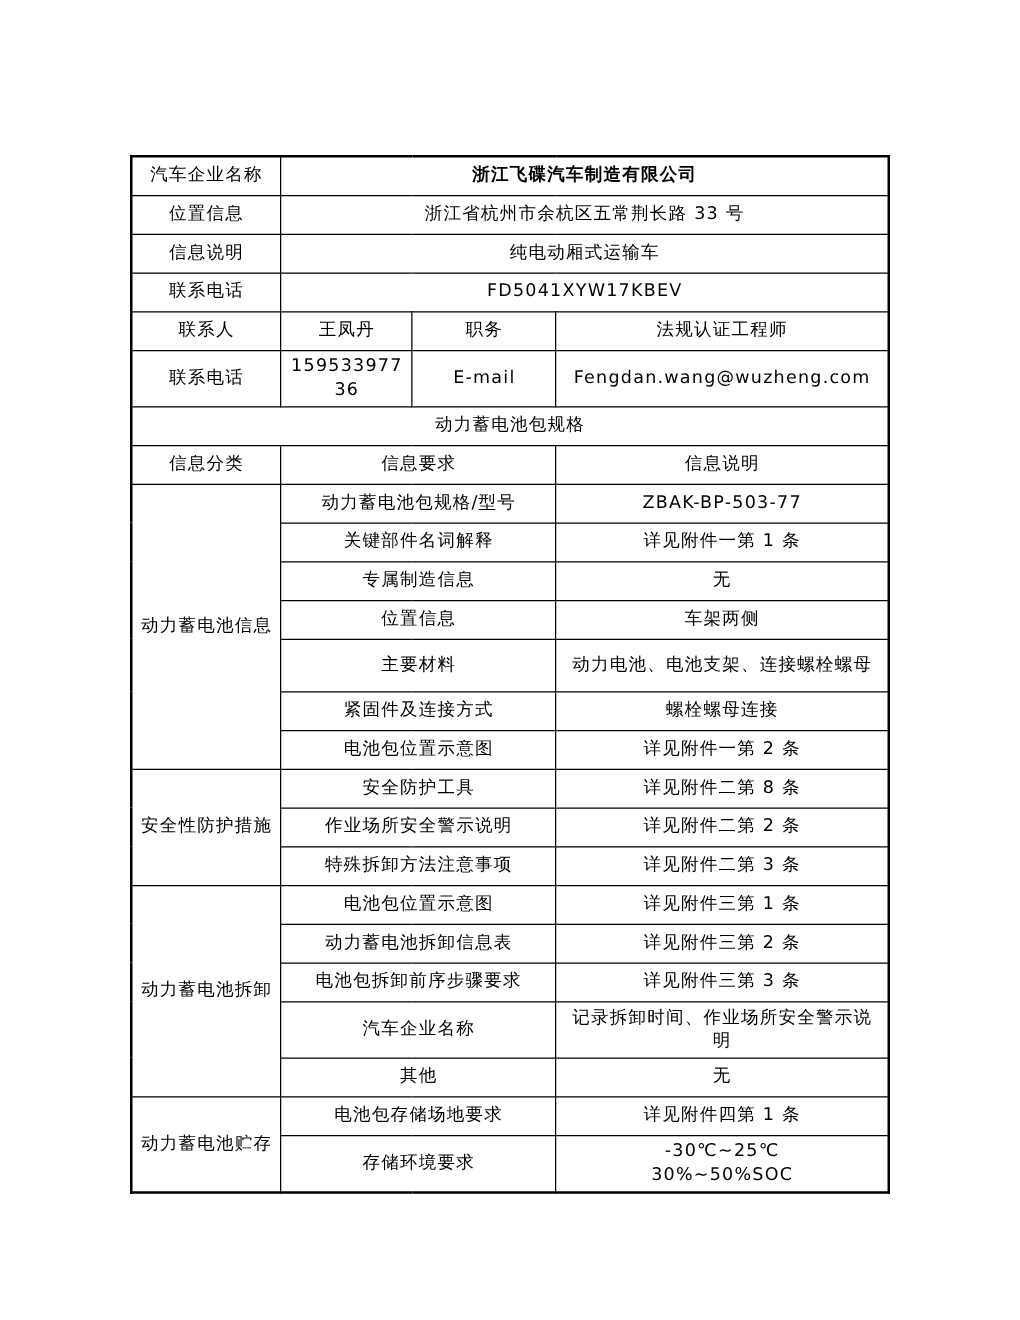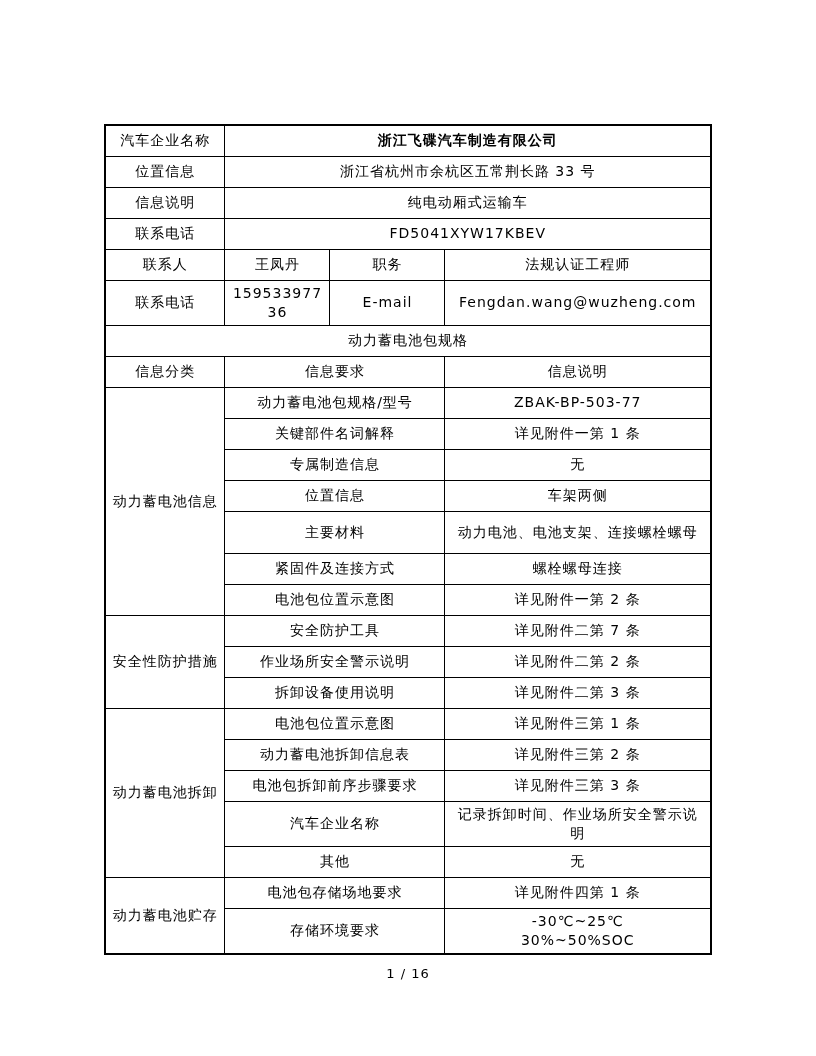--- a/index.html
+++ b/index.html
@@ -139,28 +139,28 @@
         <td>螺栓螺母连接</td>
       </tr>
       <tr class="h1">
         <td class="req" colspan="2">电池包位置示意图</td>
         <td>详见附件一第 2 条</td>
       </tr>
 
       <tr class="h1">
         <td rowspan="3">安全性防护措施</td>
         <td class="req" colspan="2">安全防护工具</td>
-        <td>详见附件二第 7 条</td>
+        <td>详见附件二第 8 条</td>
       </tr>
       <tr class="h1">
         <td class="req" colspan="2">作业场所安全警示说明</td>
         <td>详见附件二第 2 条</td>
       </tr>
       <tr class="h1">
-        <td class="req" colspan="2">拆卸设备使用说明</td>
+        <td class="req" colspan="2">特殊拆卸方法注意事项</td>
         <td>详见附件二第 3 条</td>
       </tr>
 
       <tr class="h1">
         <td rowspan="5">动力蓄电池拆卸</td>
         <td class="req" colspan="2">电池包位置示意图</td>
         <td>详见附件三第 1 条</td>
       </tr>
       <tr class="h1">
         <td class="req" colspan="2">动力蓄电池拆卸信息表</td>
@@ -185,15 +185,14 @@
         <td>详见附件四第 1 条</td>
       </tr>
       <tr class="h2">
         <td class="req" colspan="2">存储环境要求</td>
         <td>-30℃~25℃
 30%~50%SOC</td>
       </tr>
     </tbody>
   </table>
 
-  <div class="page-footer">1 / 16</div>
 
 </div>
 
 </body></html>

